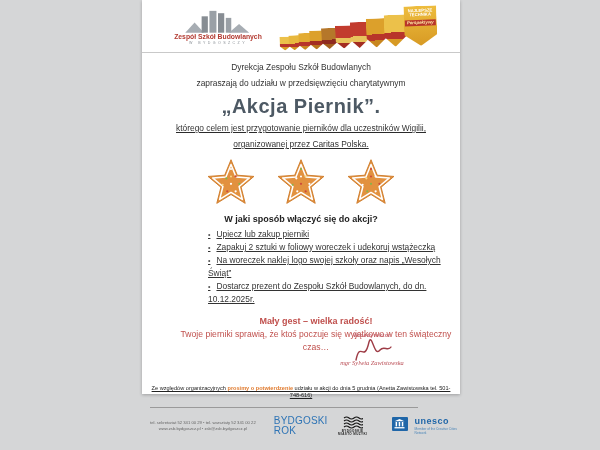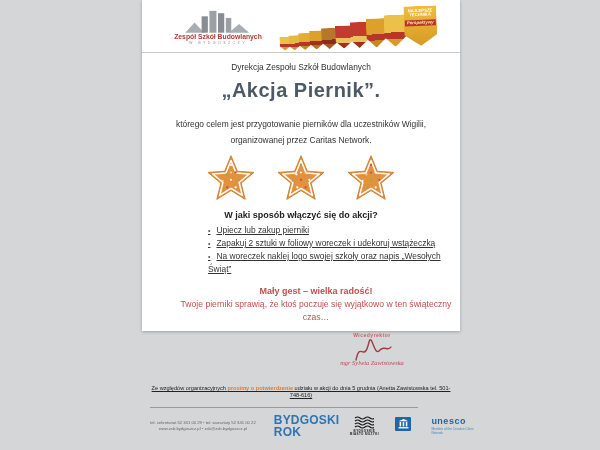--- a/index.html
+++ b/index.html
@@ -5,21 +5,21 @@
   html,body{margin:0;padding:0;}
   body{
     width:600px;height:450px;overflow:hidden;
     background:#d5d6d7;
     font-family:"Liberation Sans", sans-serif;
     color:#2b2b2b;
     position:relative;
   }
   .paper{
     position:absolute;left:142px;top:0;
-    width:318px;height:331px;
+    width:318px;height:394px;
     background:#ffffff;
     box-shadow:0 1px 3px rgba(0,0,0,.25);
   }
   
   .hdr{
     height:53px;display:flex;align-items:center;justify-content:center;
     gap:10px;border-bottom:1px solid #c9c9c9;padding-top:2px;box-sizing:border-box;
   }
   .school-logo{width:105px;text-align:center;line-height:1;}
   .school-logo svg{display:block;margin:0 auto;}
@@ -43,21 +43,21 @@
     margin:2px 1px 0 1px;padding:1px 0;
   }
   
   .intro{margin-top:6px;}
   .intro p{margin:0;font-size:8.4px;line-height:16px;text-align:center;color:#333;}
   .title{
     margin:4px 0 0 0;text-align:center;
     font-size:20px;font-weight:bold;color:#4d5964;letter-spacing:.5px;
   }
   .purpose p{margin:0;font-size:8.4px;line-height:16px;text-align:center;color:#333;}
-  .purpose{margin-top:14px;}
+  .purpose{margin-top:2px;text-decoration:underline;}
   .stars{margin-top:4px;text-align:center;height:52px;}
   .stars svg{margin:0 5px;}
   .howto-h{margin:6px 0 0 0;text-align:center;font-size:9px;font-weight:bold;color:#222;}
   ul.howto{margin:4px 0 0 66px;padding:0;list-style:none;}
   ul.howto li{font-size:8.4px;line-height:13px;color:#333;text-decoration:underline;}
   ul.howto li::before{content:"•";margin-right:6px;color:#555;font-size:7px;}
   .closing{margin-top:9px;text-align:center;margin-left:30px;}
   .closing .c1{margin:0;font-size:9px;font-weight:bold;color:#c0504d;line-height:13px;}
   .closing .c2{margin:0;font-size:8.6px;color:#c0504d;line-height:13px;}
   
@@ -72,26 +72,26 @@
   }
   .footnote .hl{color:#e07b2f;font-weight:bold;}
   .pre-footer-line{position:absolute;top:407px;left:8px;width:268px;border-top:1px solid #9a9a9a;}
   .footer{
     position:absolute;top:413px;left:8px;right:6px;height:26px;
     display:flex;align-items:center;
   }
   .contact{width:118px;text-align:center;line-height:1.5;}
   .contact div{font-size:4.2px;color:#666;white-space:nowrap;}
   .byr{margin-left:18px;text-align:left;line-height:1;}
-  .byr .l1{font-size:12px;font-weight:bold;color:#2e74b5;letter-spacing:.2px;}
+  .byr .l1{font-size:10px;font-weight:normal;color:#2e74b5;letter-spacing:.2px;}
   .byr .l2{font-size:10.5px;font-weight:bold;color:#1c1c1c;letter-spacing:.2px;}
   .bmm{margin-left:10px;text-align:center;line-height:1;}
   .bmm svg{display:block;margin:0 auto;}
   .bmm-txt{font-size:3px;font-weight:bold;color:#1c1c1c;letter-spacing:.4px;margin-top:1px;width:30px;}
-  .unesco{margin-left:16px;display:flex;align-items:flex-start;gap:20px;}
+  .unesco{margin-left:24px;display:flex;align-items:flex-start;gap:7px;}
   .unesco-box{width:16px;height:14px;background:#1f66a8;border-radius:1px;
     display:flex;align-items:center;justify-content:center;flex:none;}
   .unesco-col{line-height:1;}
   .unesco-word{font-size:9px;font-weight:bold;color:#1f66a8;letter-spacing:.5px;}
   .unesco-sub{font-size:3.2px;color:#4a85b8;margin-top:1.5px;width:52px;line-height:1.3;}
 </style>
 </head>
 <body>
 
 <div class="paper">
@@ -123,27 +123,28 @@
       <span class="badge-big">
         <div class="b1">NAJLEPSZE</div>
         <div class="b2">TECHNIKA</div>
         <div class="badge-ribbon">Perspektywy</div>
       </span>
     </div>
   </div>
 
   <div class="intro">
     <p>Dyrekcja Zespołu Szkół Budowlanych</p>
+    <p>zapraszają do udziału w przedsięwzięciu charytatywnym</p>
   </div>
 
   <h1 class="title">„Akcja Piernik”.</h1>
 
   <div class="purpose">
     <p>którego celem jest przygotowanie pierników dla uczestników Wigilii,</p>
-    <p>organizowanej przez Caritas Network.</p>
+    <p>organizowanej przez Caritas Polska.</p>
   </div>
 
   <div class="stars">
     <svg width="56" height="52" viewBox="0 0 56 56">
       <g>
         <path d="M28,4 34.8,20.7 52.7,22 38.9,33.6 43.3,51 28,41.5 12.7,51 17.1,33.6 3.3,22 21.2,20.7 Z" fill="#e2913f" stroke="#cd7a28" stroke-width="1" stroke-linejoin="round"></path>
         <path d="M28,4 34.8,20.7 52.7,22 38.9,33.6 43.3,51 28,41.5 12.7,51 17.1,33.6 3.3,22 21.2,20.7 Z" fill="none" stroke="#ffffff" stroke-width="2" stroke-linejoin="round" transform="translate(5.6,6) scale(0.8)"></path>
         <circle cx="28" cy="14" r="1.2" fill="#ffffff"></circle>
           <circle cx="23" cy="24" r="1.2" fill="#86b44a"></circle>
         <circle cx="33" cy="22" r="1.2" fill="#cc4a3a"></circle>
@@ -185,20 +186,21 @@
         <circle cx="28" cy="22" r="1.1" fill="#cc4a3a"></circle>
       </g>
     </svg>
   </div>
 
   <h2 class="howto-h">W jaki sposób włączyć się do akcji?</h2>
   <ul class="howto">
     <li>Upiecz lub zakup pierniki</li>
     <li>Zapakuj 2 sztuki w foliowy woreczek i udekoruj wstążeczką</li>
     <li>Na woreczek naklej logo swojej szkoły oraz napis „Wesołych Świąt”</li>
+    <li>Dostarcz prezent do Zespołu Szkół Budowlanych, do dn. 10.12.2025r.</li>
   </ul>
 
   <div class="closing">
     <p class="c1">Mały gest – wielka radość!</p>
     <p class="c2">Twoje pierniki sprawią, że ktoś poczuje się wyjątkowo w ten świąteczny czas…</p>
   </div>
 
   <div class="signature">
     <div class="sig-role">Wicedyrektor</div>
     <svg width="44" height="30" viewBox="0 0 44 30">

